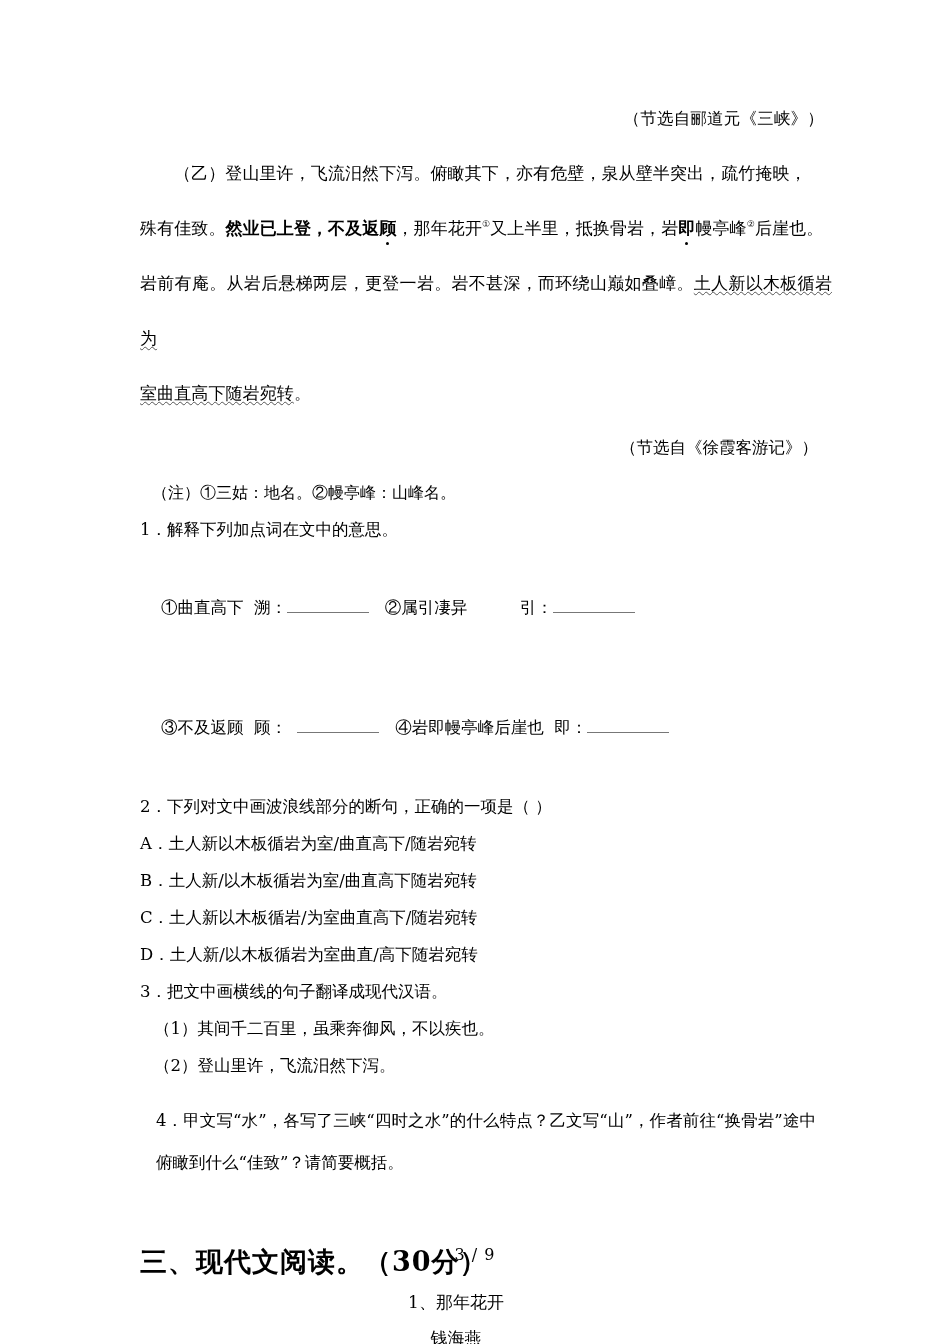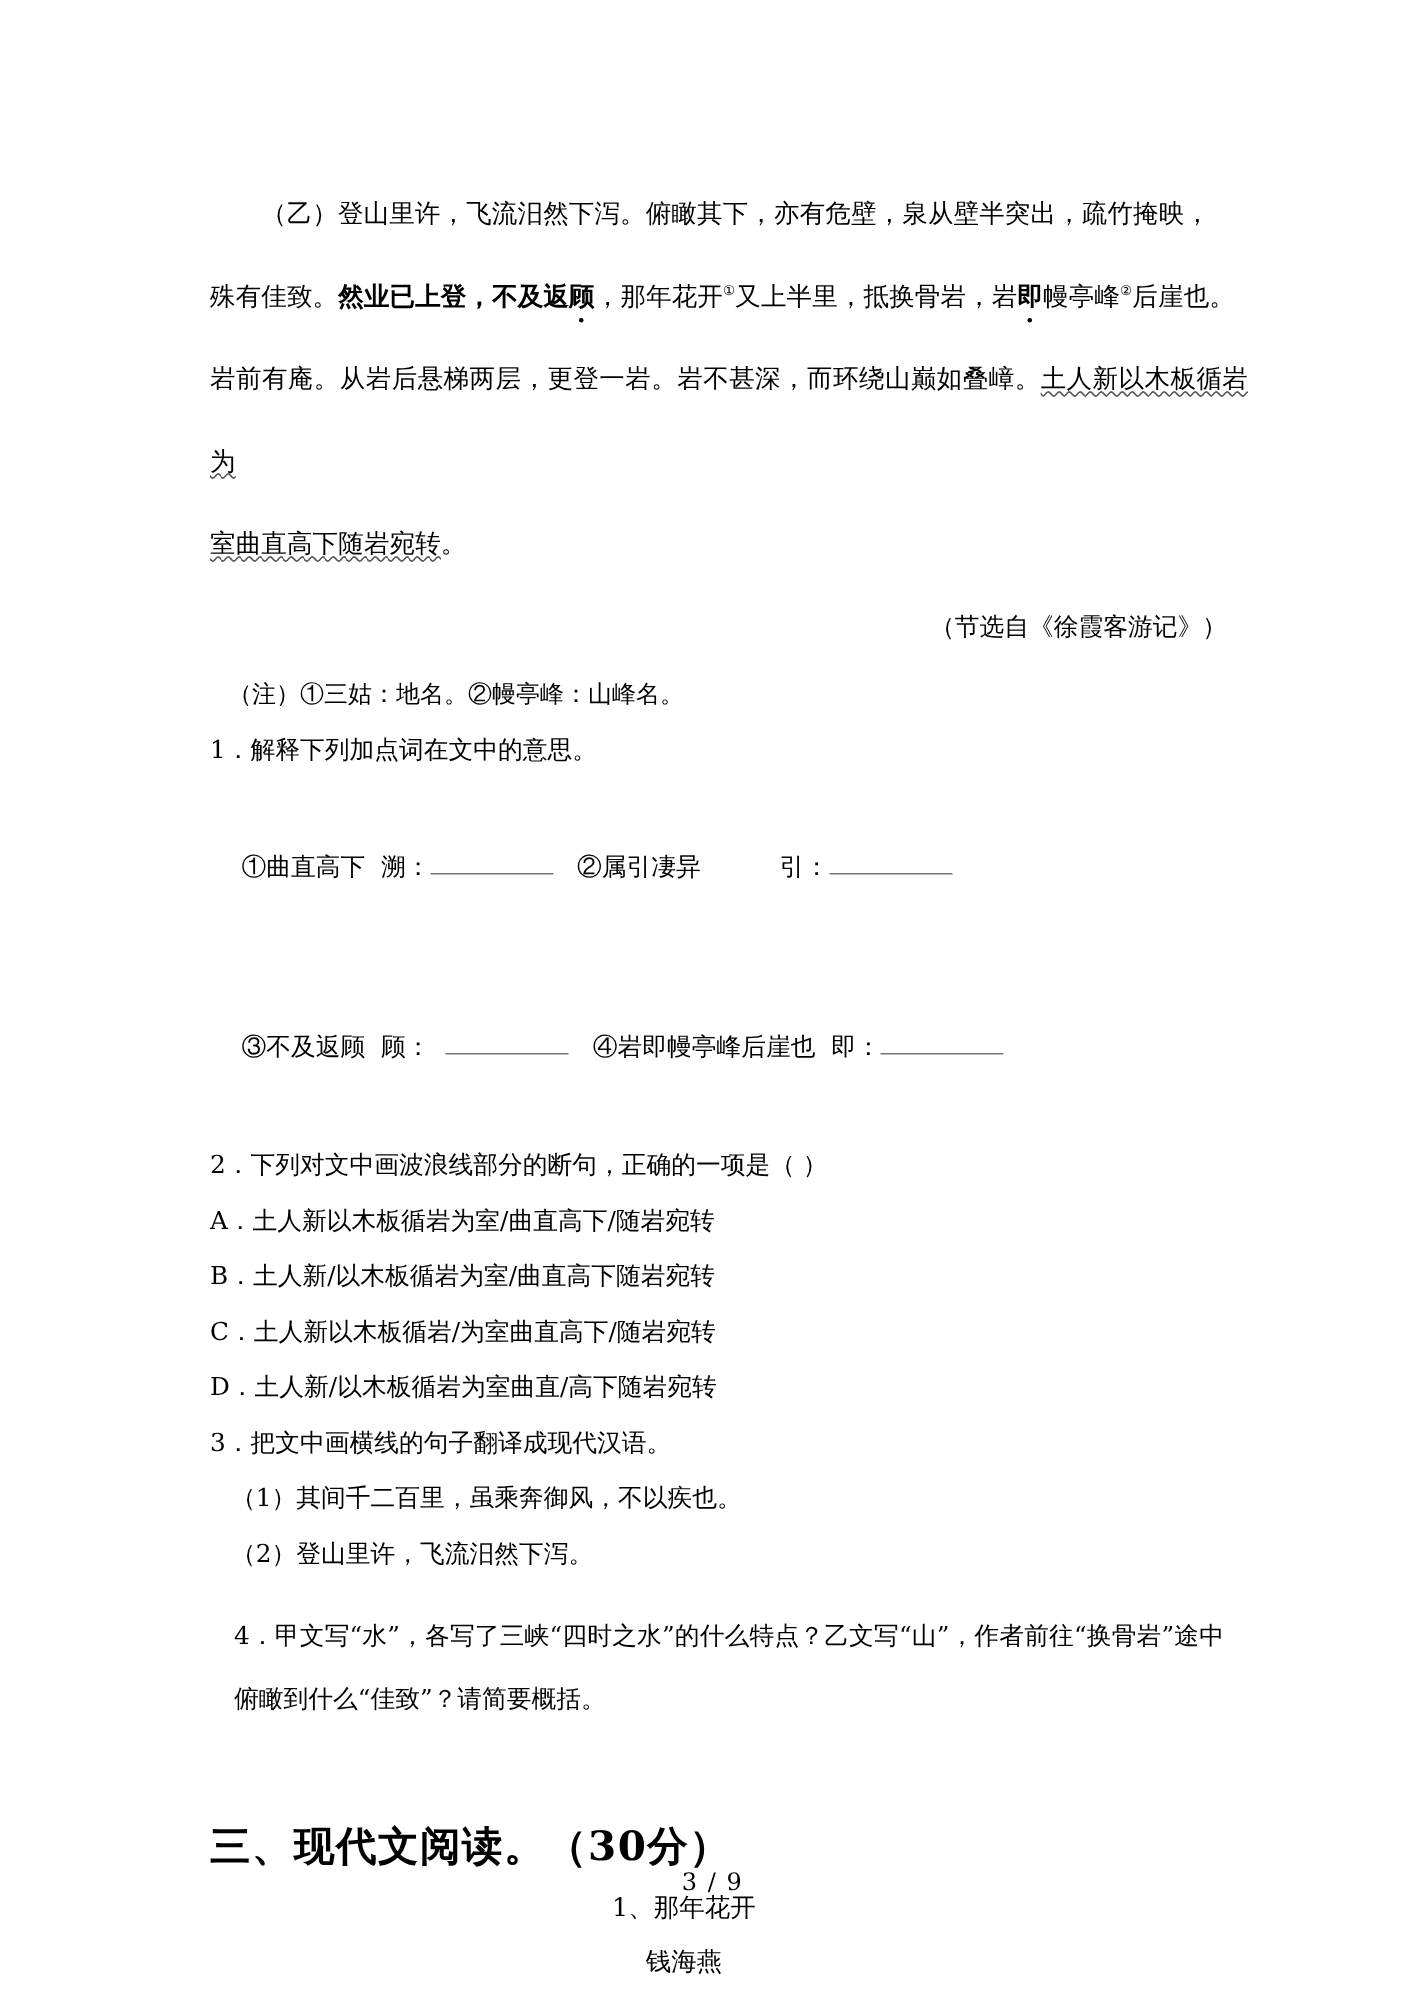--- a/index.html
+++ b/index.html
@@ -164,20 +164,21 @@
   .gap-sm { height: 12px; }
   .gap-lg { height: 40px; }
 </style>
 </head>
 <body>
 
 <div class="page">
 
   <div class="spacer-top"></div>
 
+  <p class="attrib">（节选自郦道元《三峡》）</p>
 
   <div class="gap-sm"></div>
 
   <p class="classical first">
     <span>（乙）</span><span class="u-solid">登山里许，飞流汨然下泻。</span><span>俯瞰其下，亦有危壁，泉从壁半突出，疏竹掩映，</span>
   </p>
 
   <p class="classical">
     <span>殊有佳致。</span><span class="bold-cn">然业已上登，不及返</span><span class="dotted-char">顾</span><span>，那年花开</span><sup class="mark">①</sup><span>又上半里，抵换骨岩，岩</span><span class="dotted-char">即</span><span>幔亭峰</span><sup class="mark">②</sup><span>后崖也。</span>
   </p>

